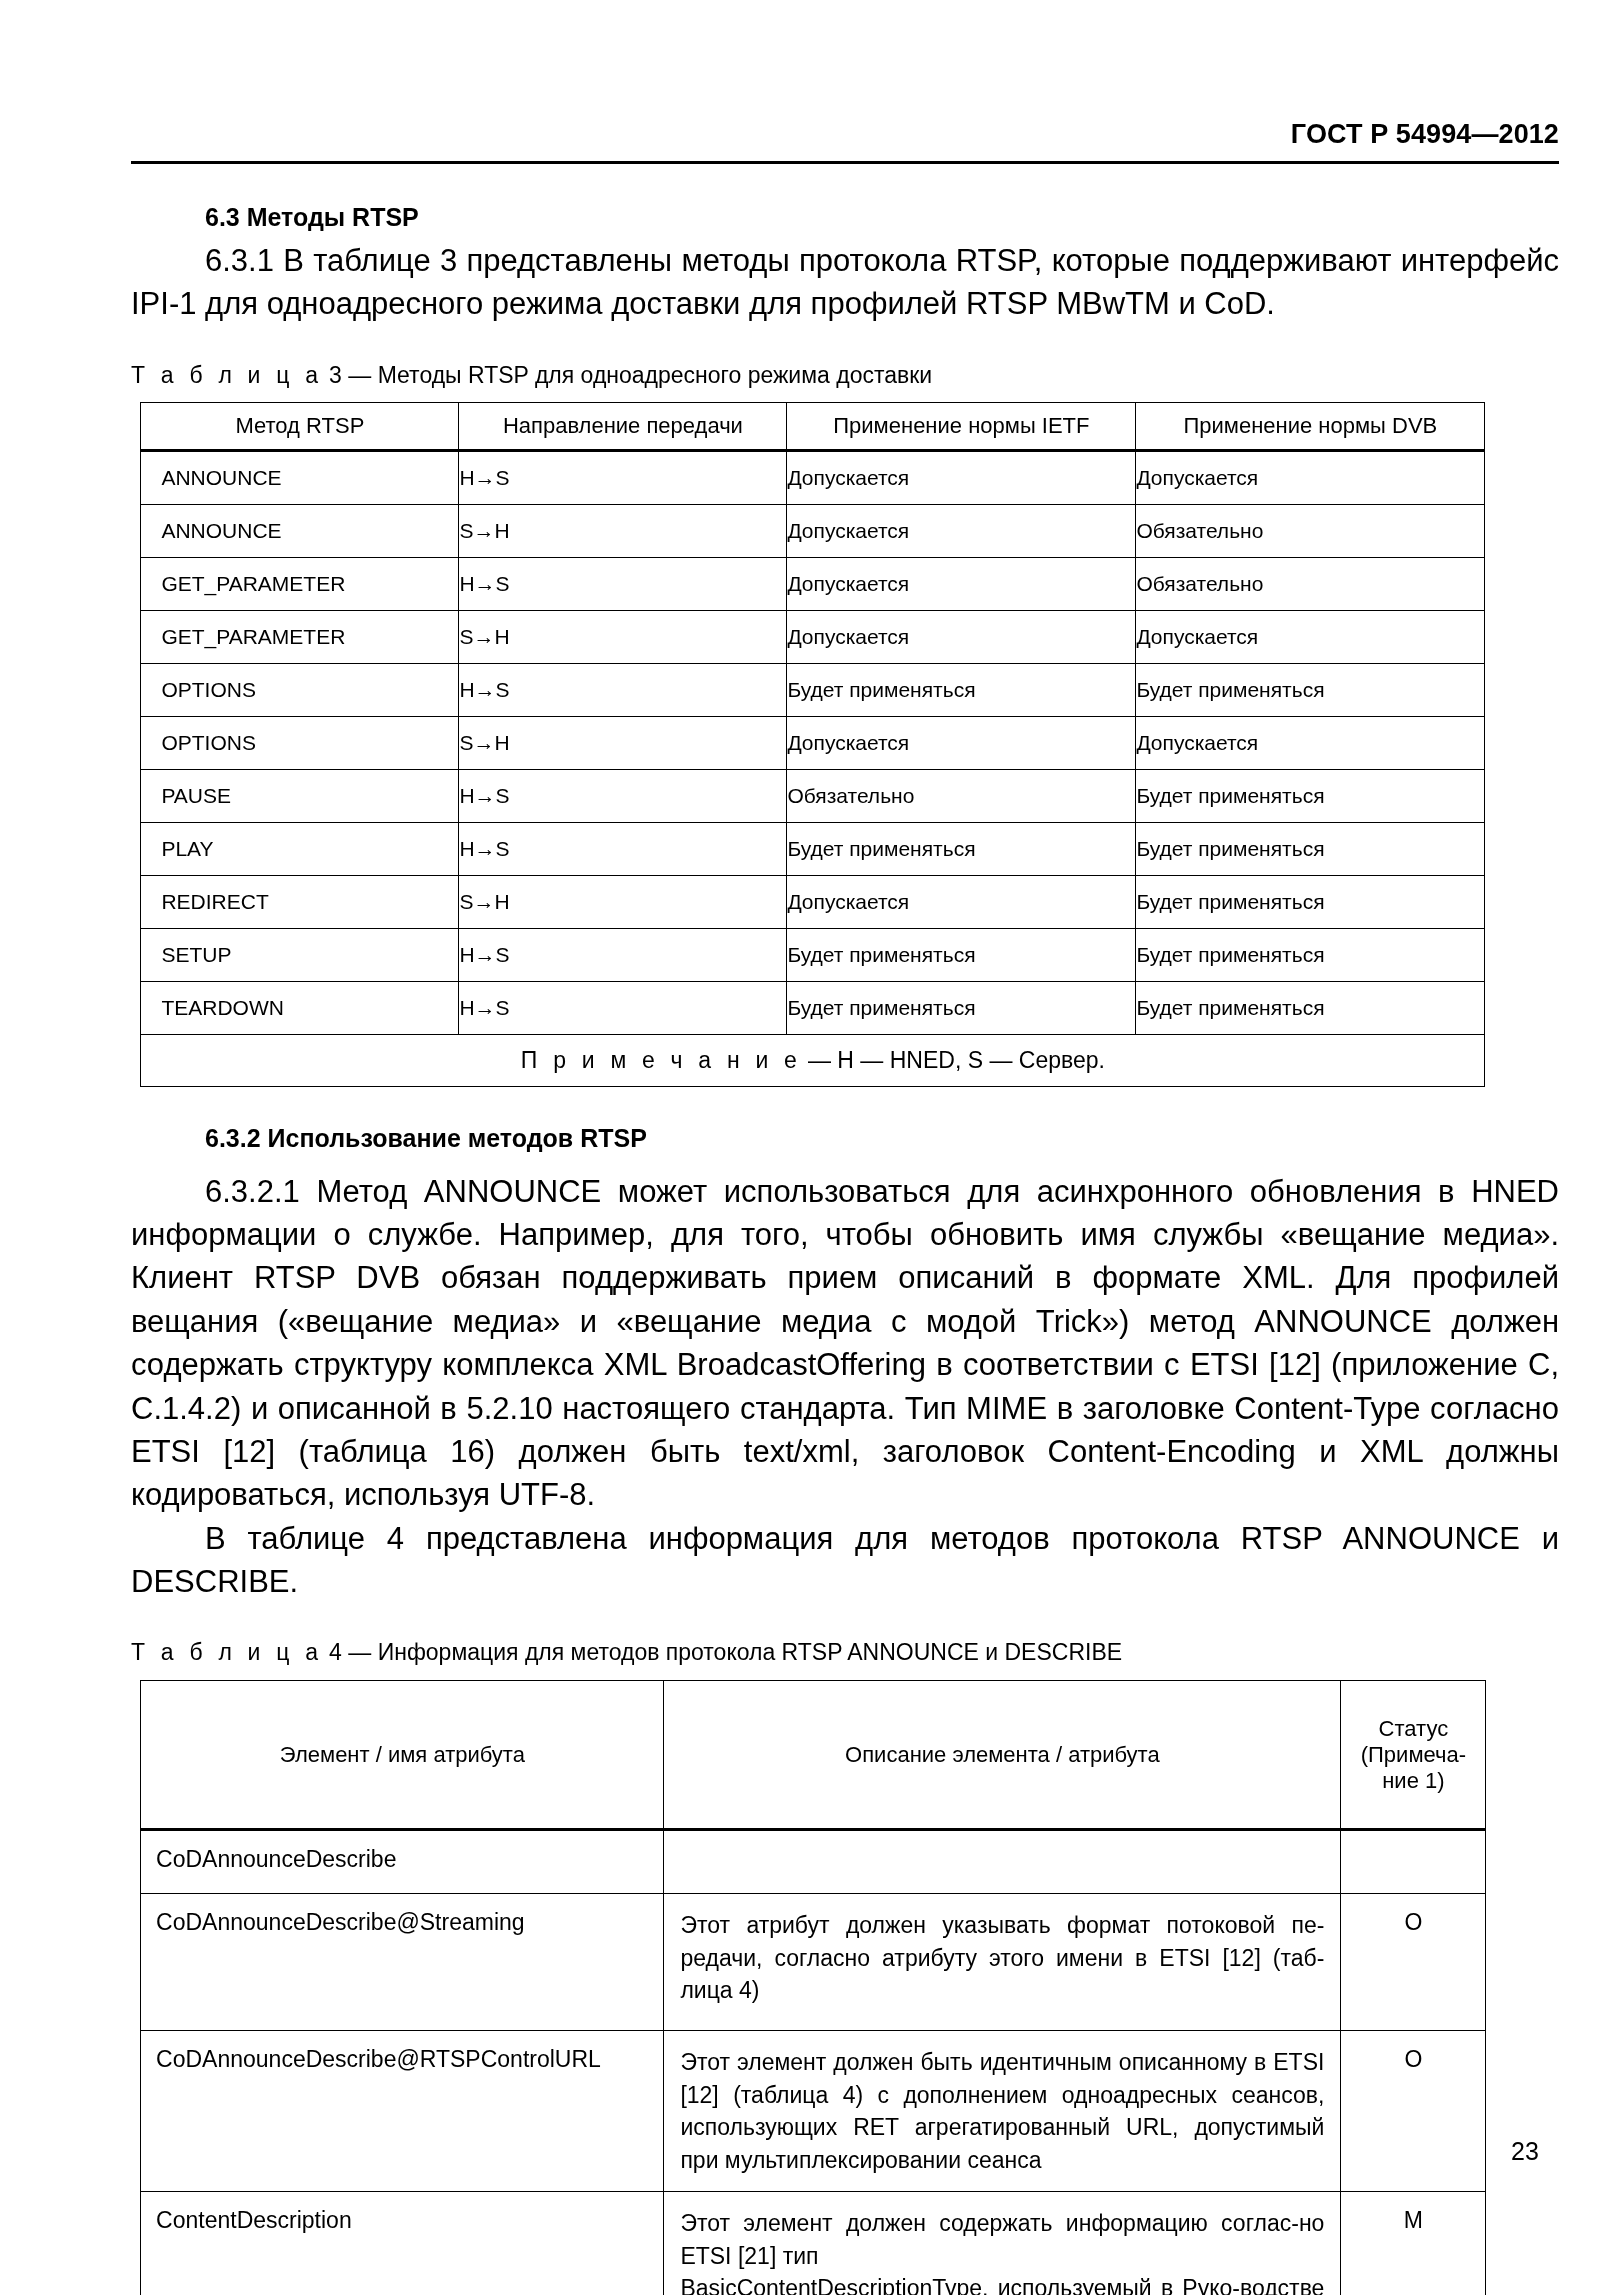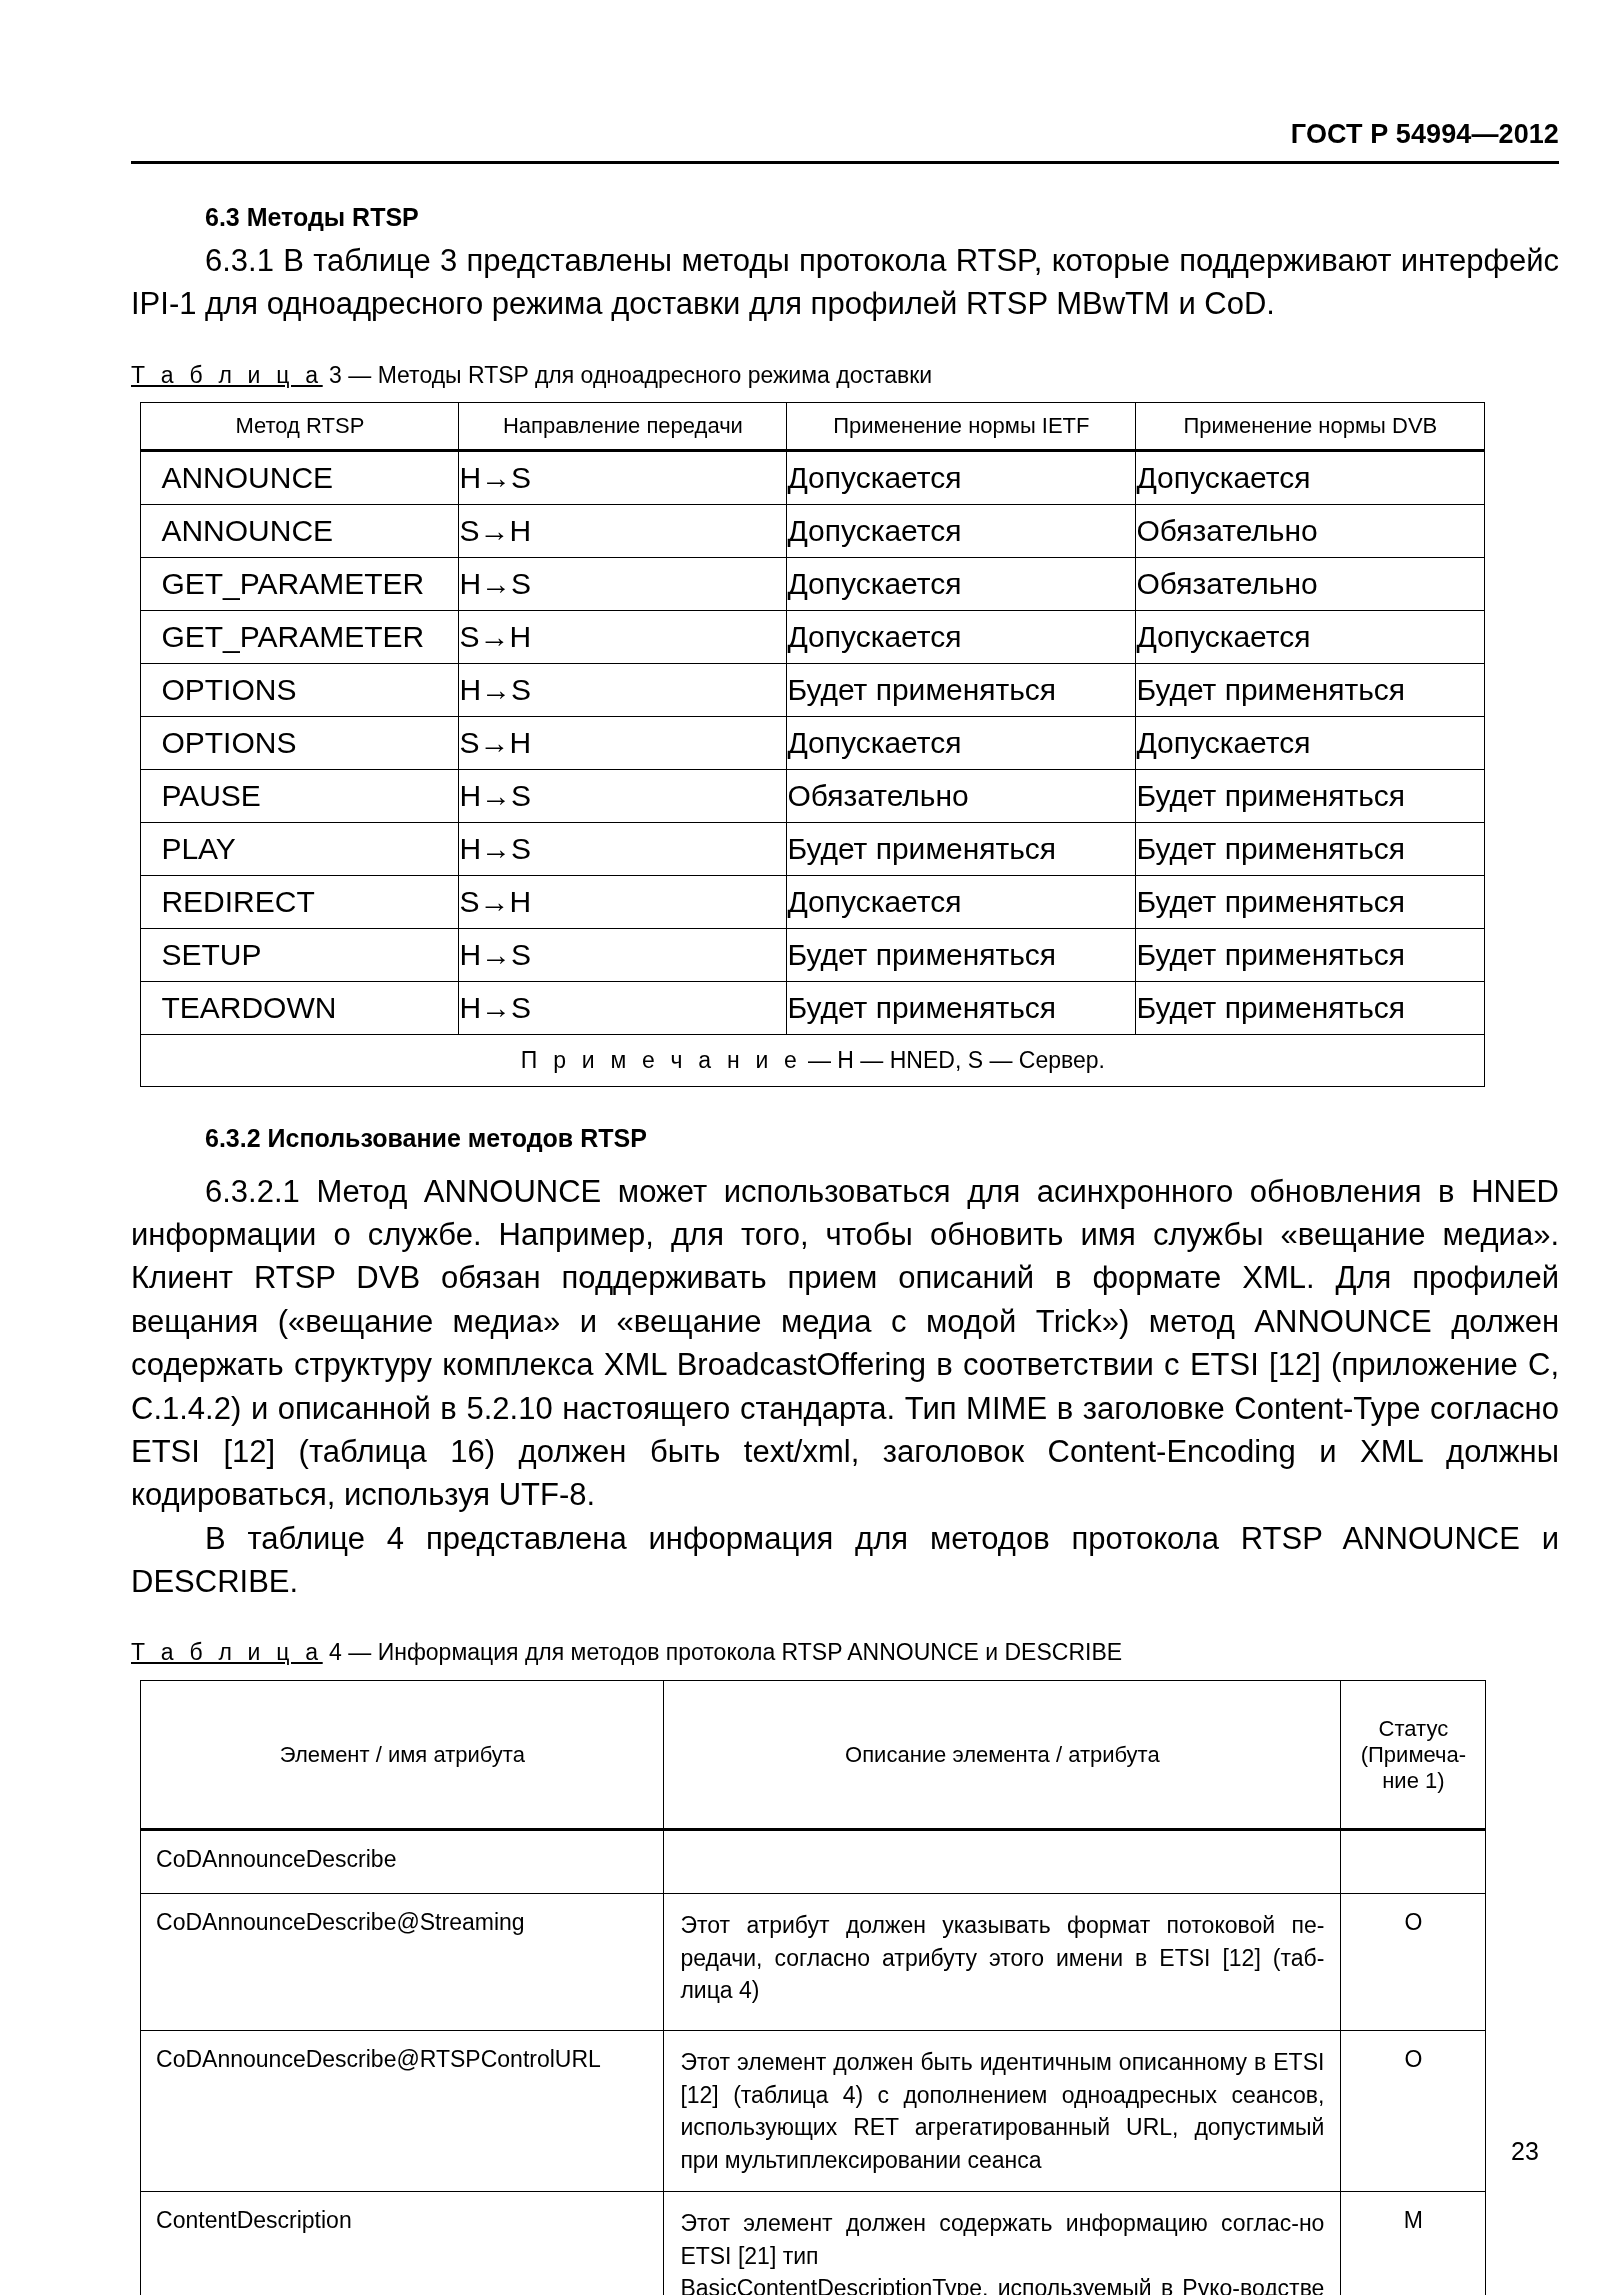--- a/index.html
+++ b/index.html
@@ -36,21 +36,21 @@
     text-align:justify;text-justify:inter-word;
   }
   p.body.indent{text-indent:74px;}
   .gap-s{height:9.4px;}
   .gap-l{height:35px;}
 
   
   .tbl-caption{
     font-size:23px;margin:0 0 12px 0;line-height:1.3;
   }
-  .tbl-caption .sp{letter-spacing:4.7px;text-decoration:underline;}
+  .tbl-caption .sp{letter-spacing:4.7px;}
 
   
   table.gost{
     border-collapse:collapse;
     width:1346px;
     margin-left:9.4px;
     table-layout:fixed;
   }
   table.gost td,table.gost th{
     border:1.3px solid #000;
@@ -58,21 +58,21 @@
     vertical-align:middle;
     padding:0;
   }
   
   #table3{width:1344px;}
   #table3 thead th{
     font-size:22px;height:46px;text-align:center;
   }
   #table3 thead tr th{border-bottom-width:3.4px;}
   #table3 tbody td{
-    font-size:30px;height:52px;
+    font-size:21px;height:52px;
   }
   #table3 td.c-method{text-align:left;padding-left:20px;}
   #table3 td.c-dir,#table3 td.c-ietf,#table3 td.c-dvb{text-align:left;}
   #table3 td.note{
     text-align:center;font-size:23px;height:51px;
   }
   #table3 td.note .sp{letter-spacing:4.7px;}
 
   
   #table4{width:1344px;}

